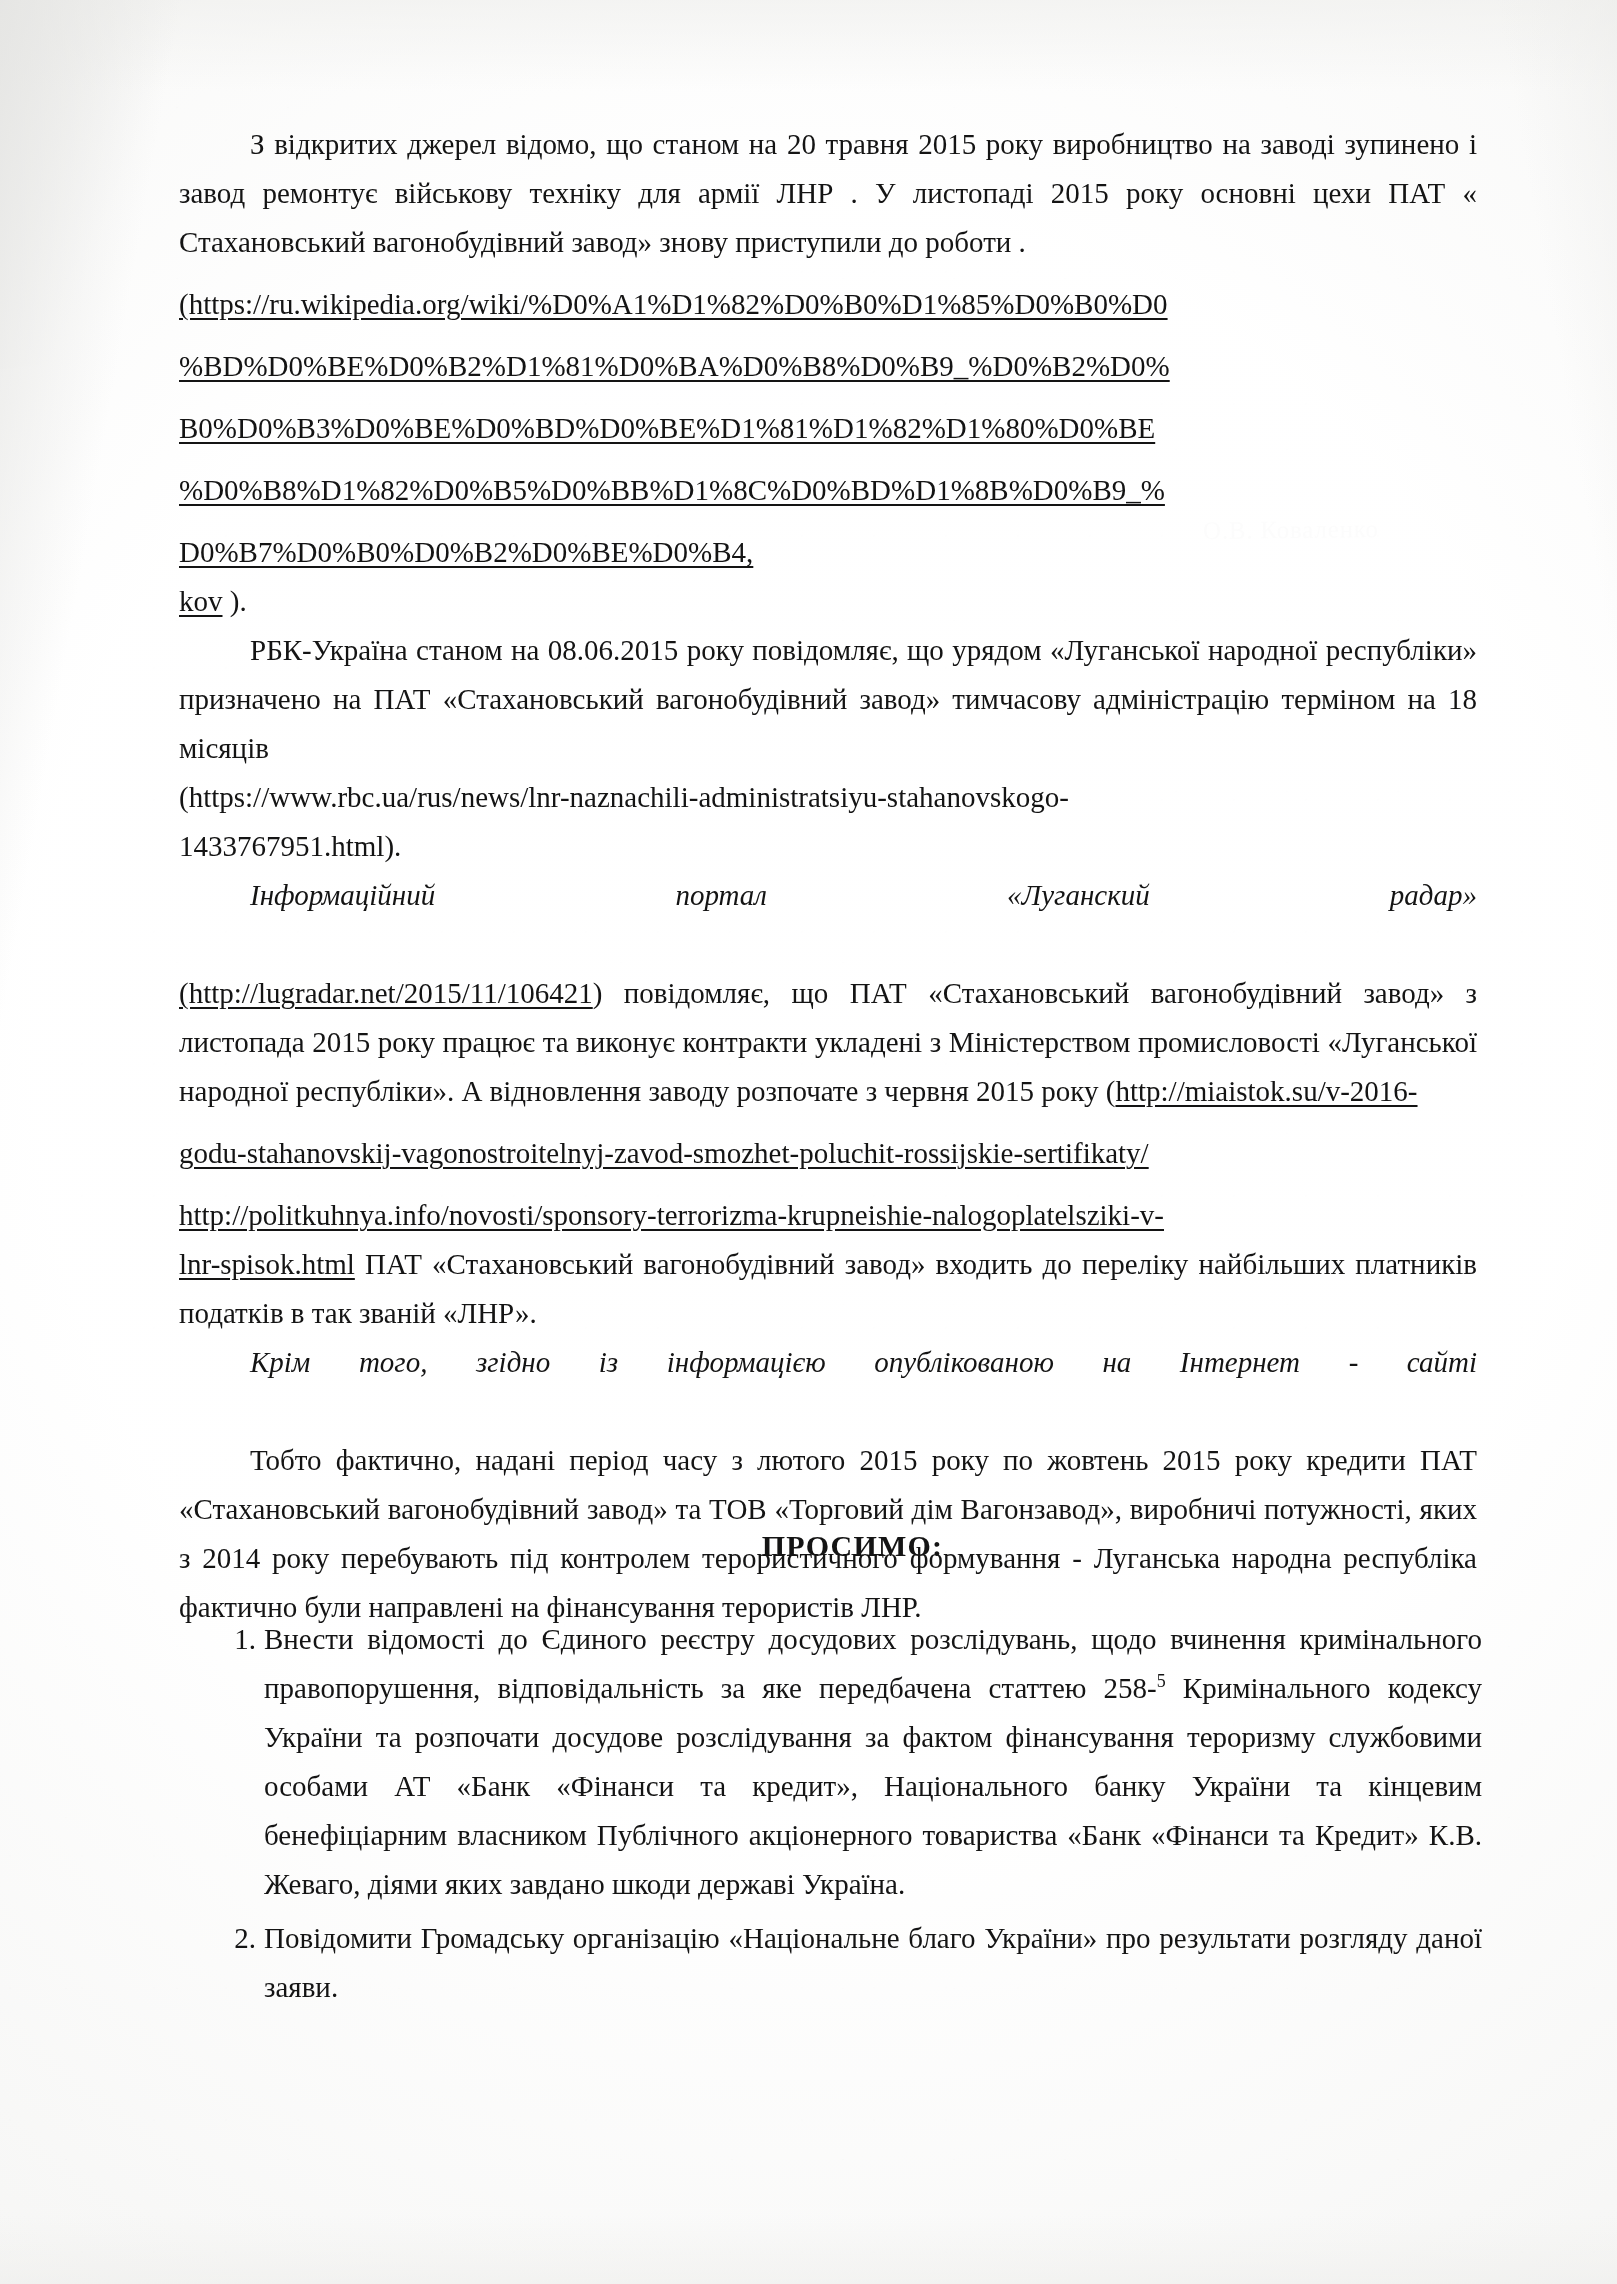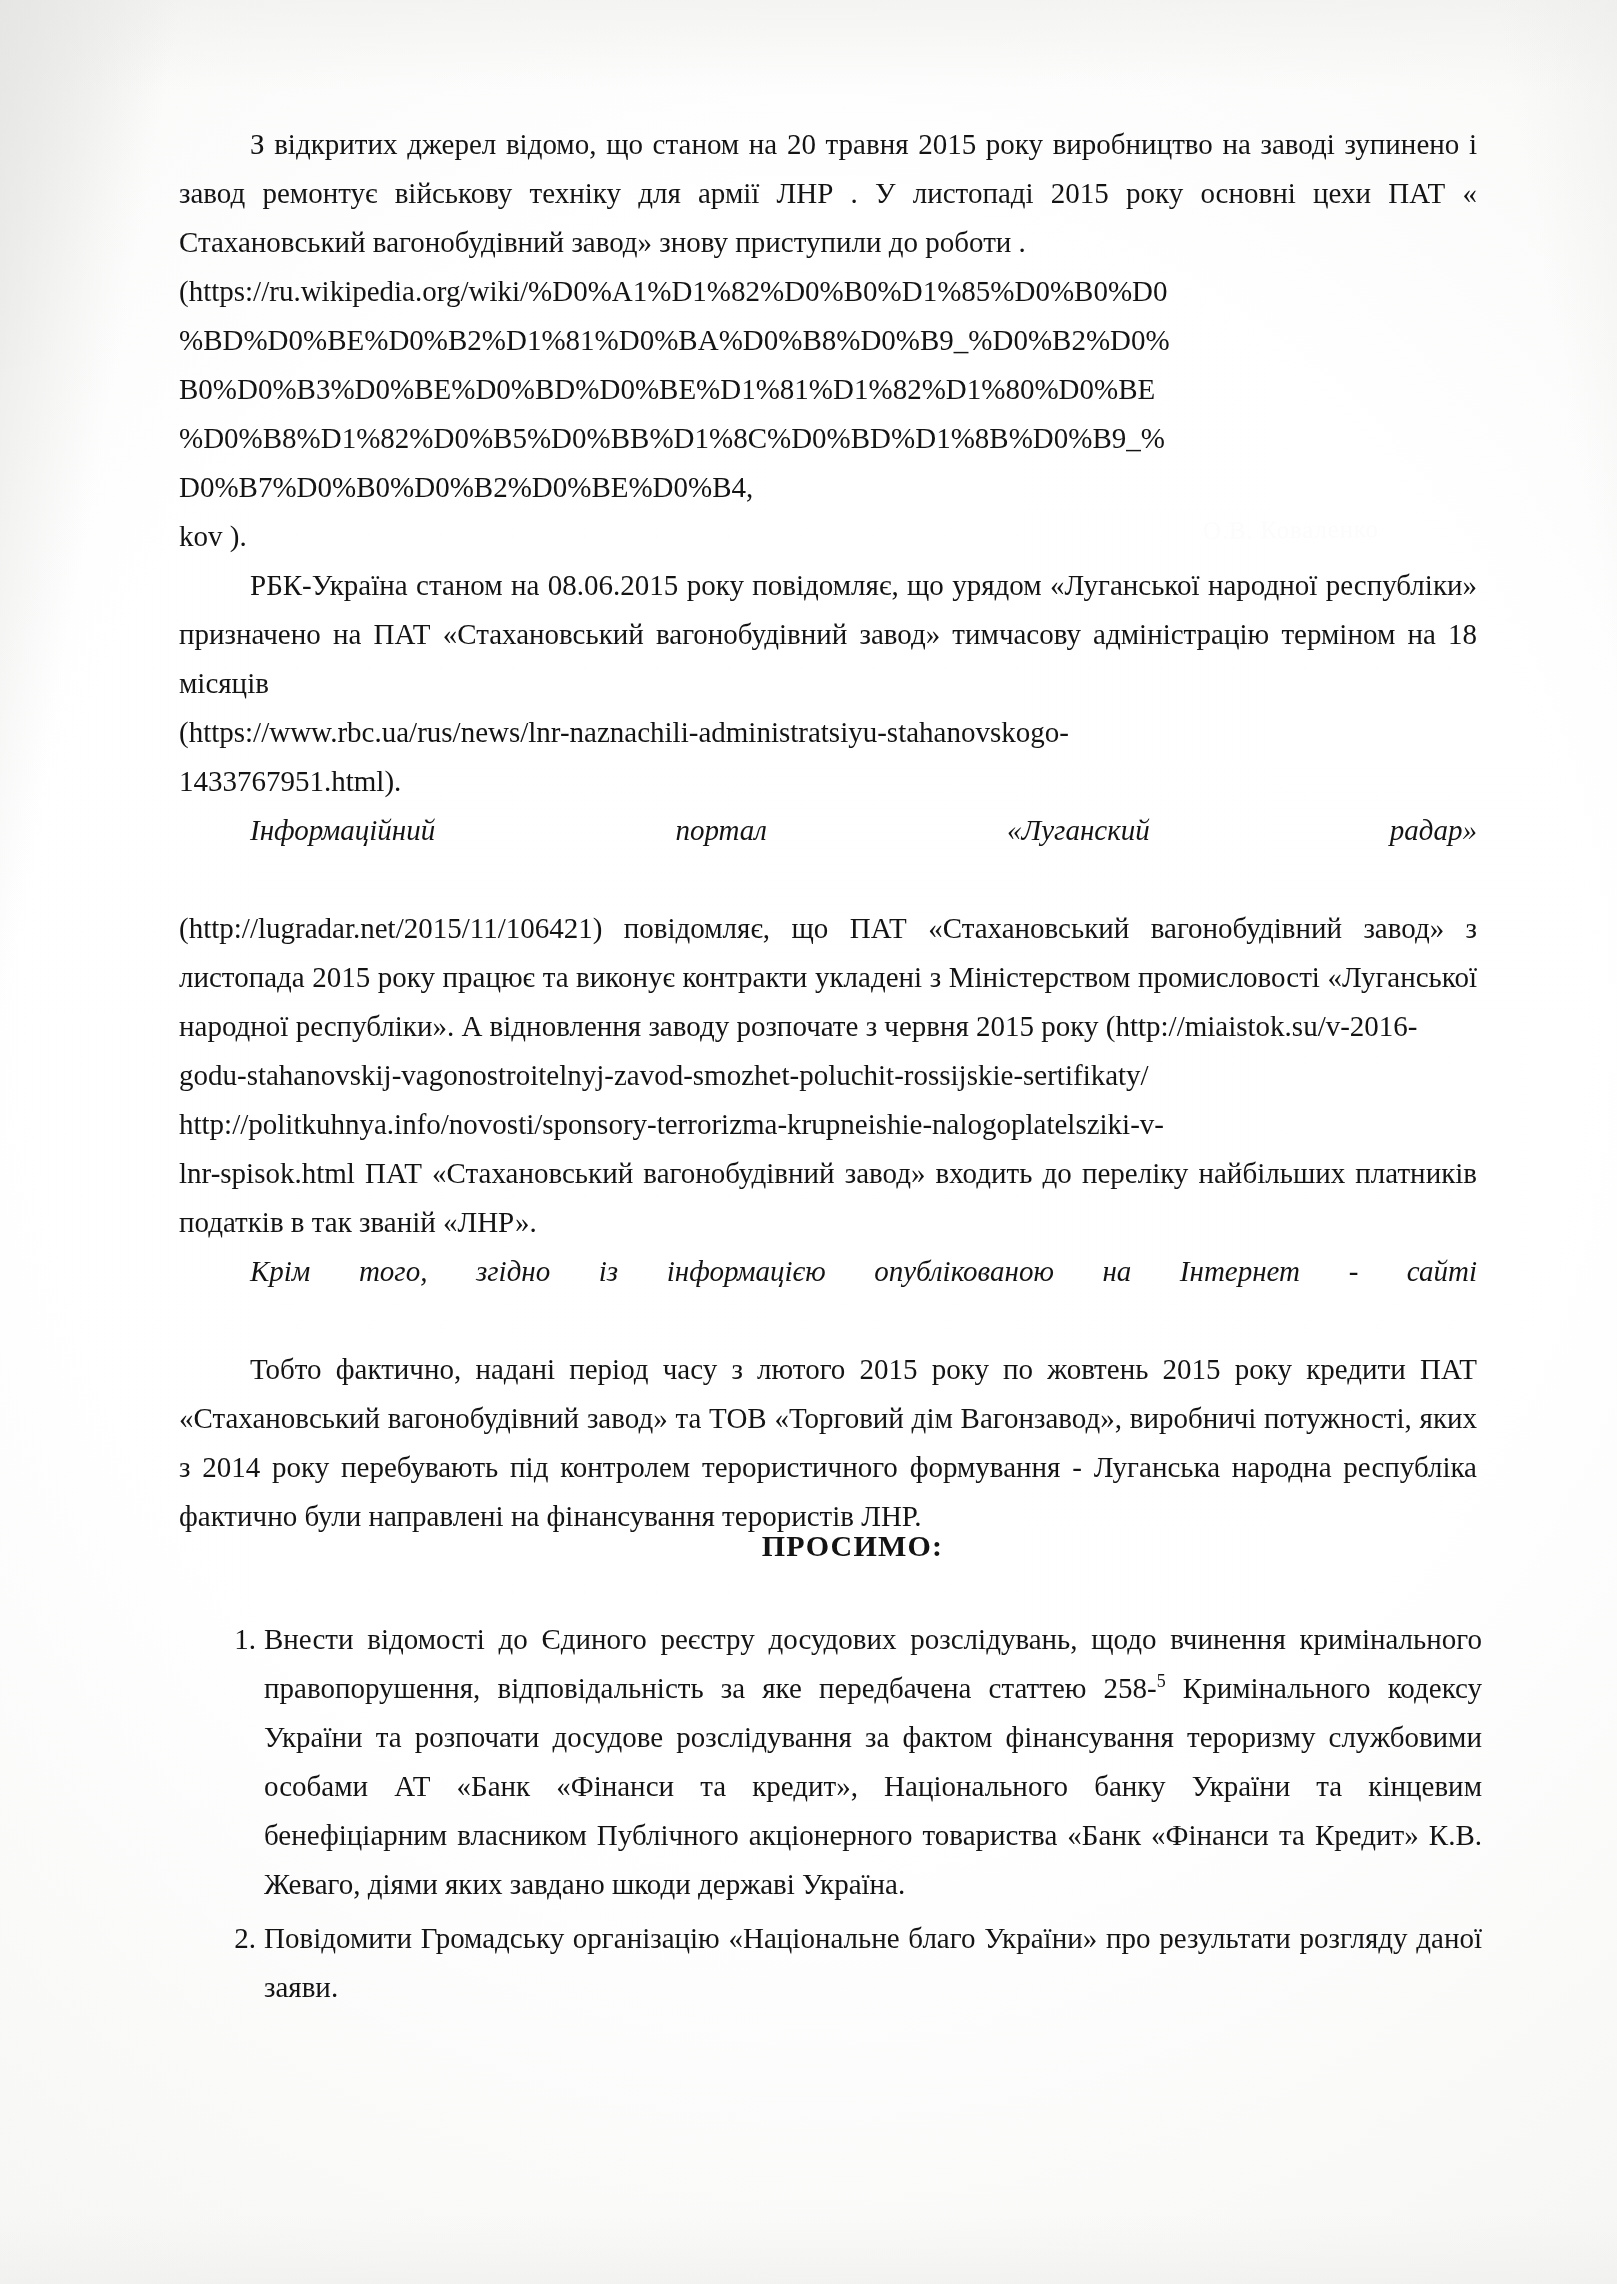--- a/index.html
+++ b/index.html
@@ -100,23 +100,25 @@
     margin: 0;
     text-align: justify;
     text-justify: inter-word;
     text-indent: 71px;
     hyphens: none;
   }
   p.para.noindent { text-indent: 0; }
 
   
   .url {
+    text-decoration: underline;
     text-decoration-thickness: 2px;
     text-underline-offset: 4px;
     word-break: break-all;
+    margin-top: 13px;
   }
   .url-block {
     display: block;
     text-align: justify;
     text-indent: 0;
     word-break: break-all;
   }
 
   .spread {
     display: block;

